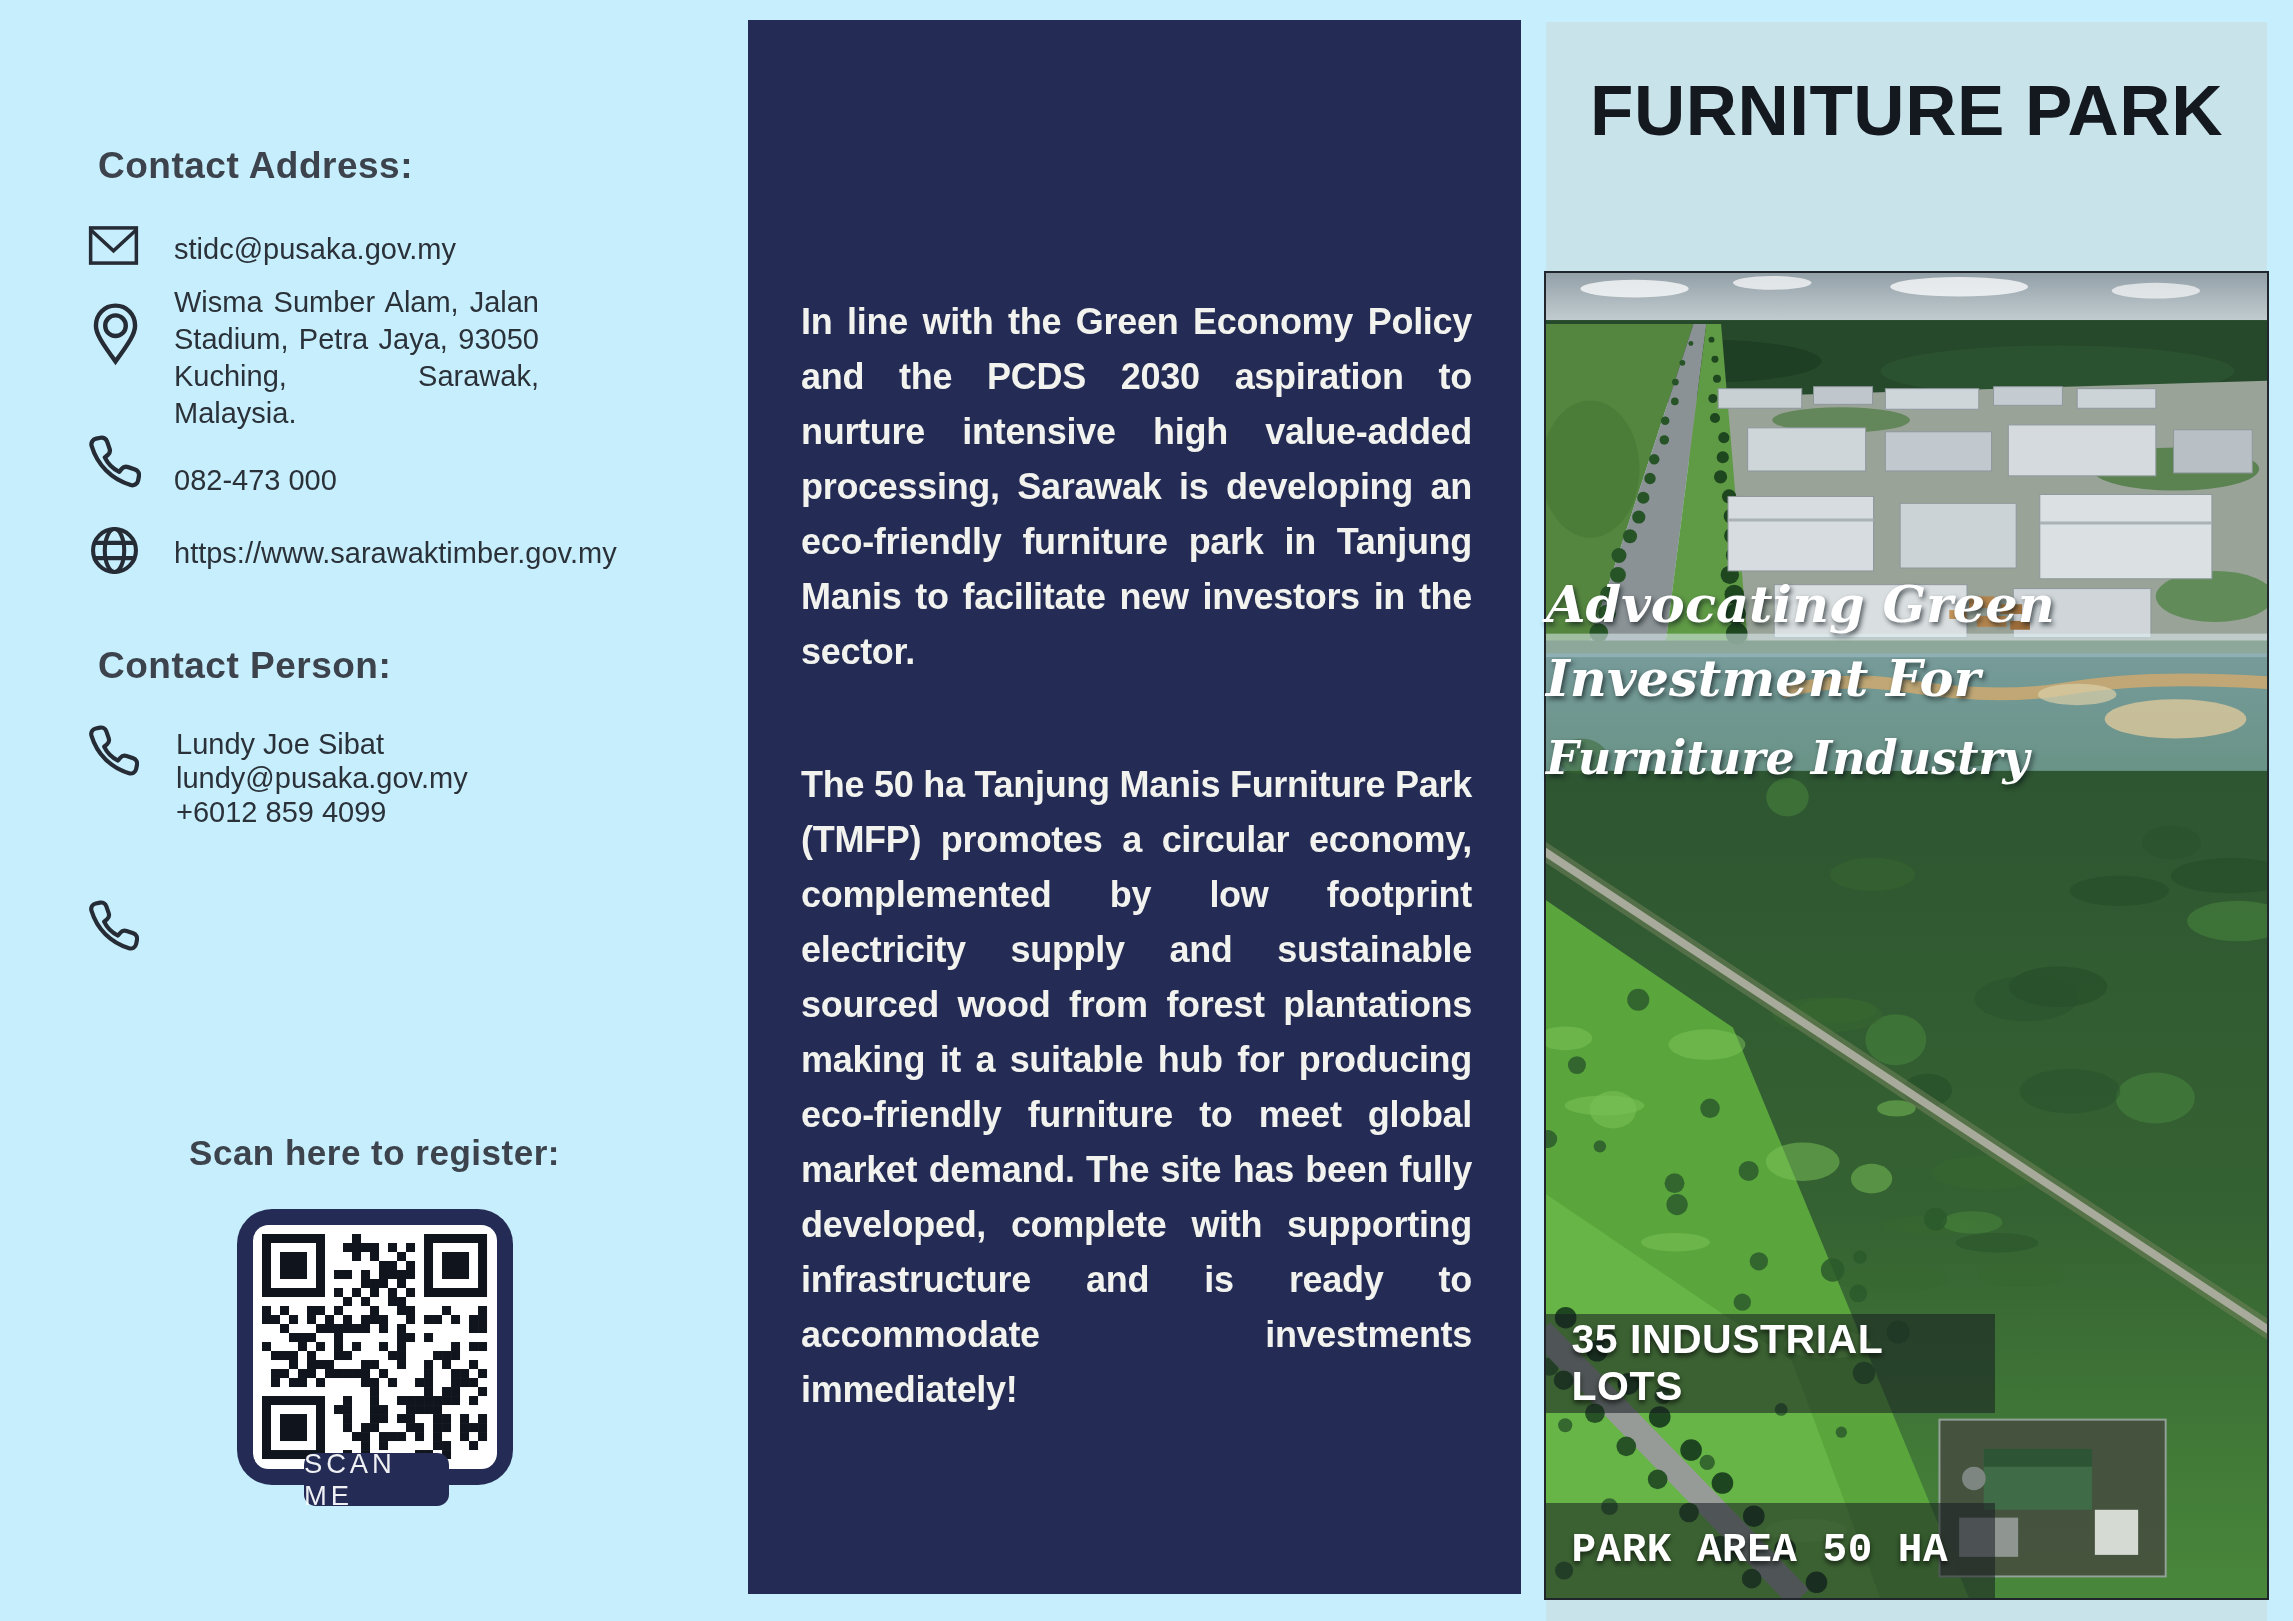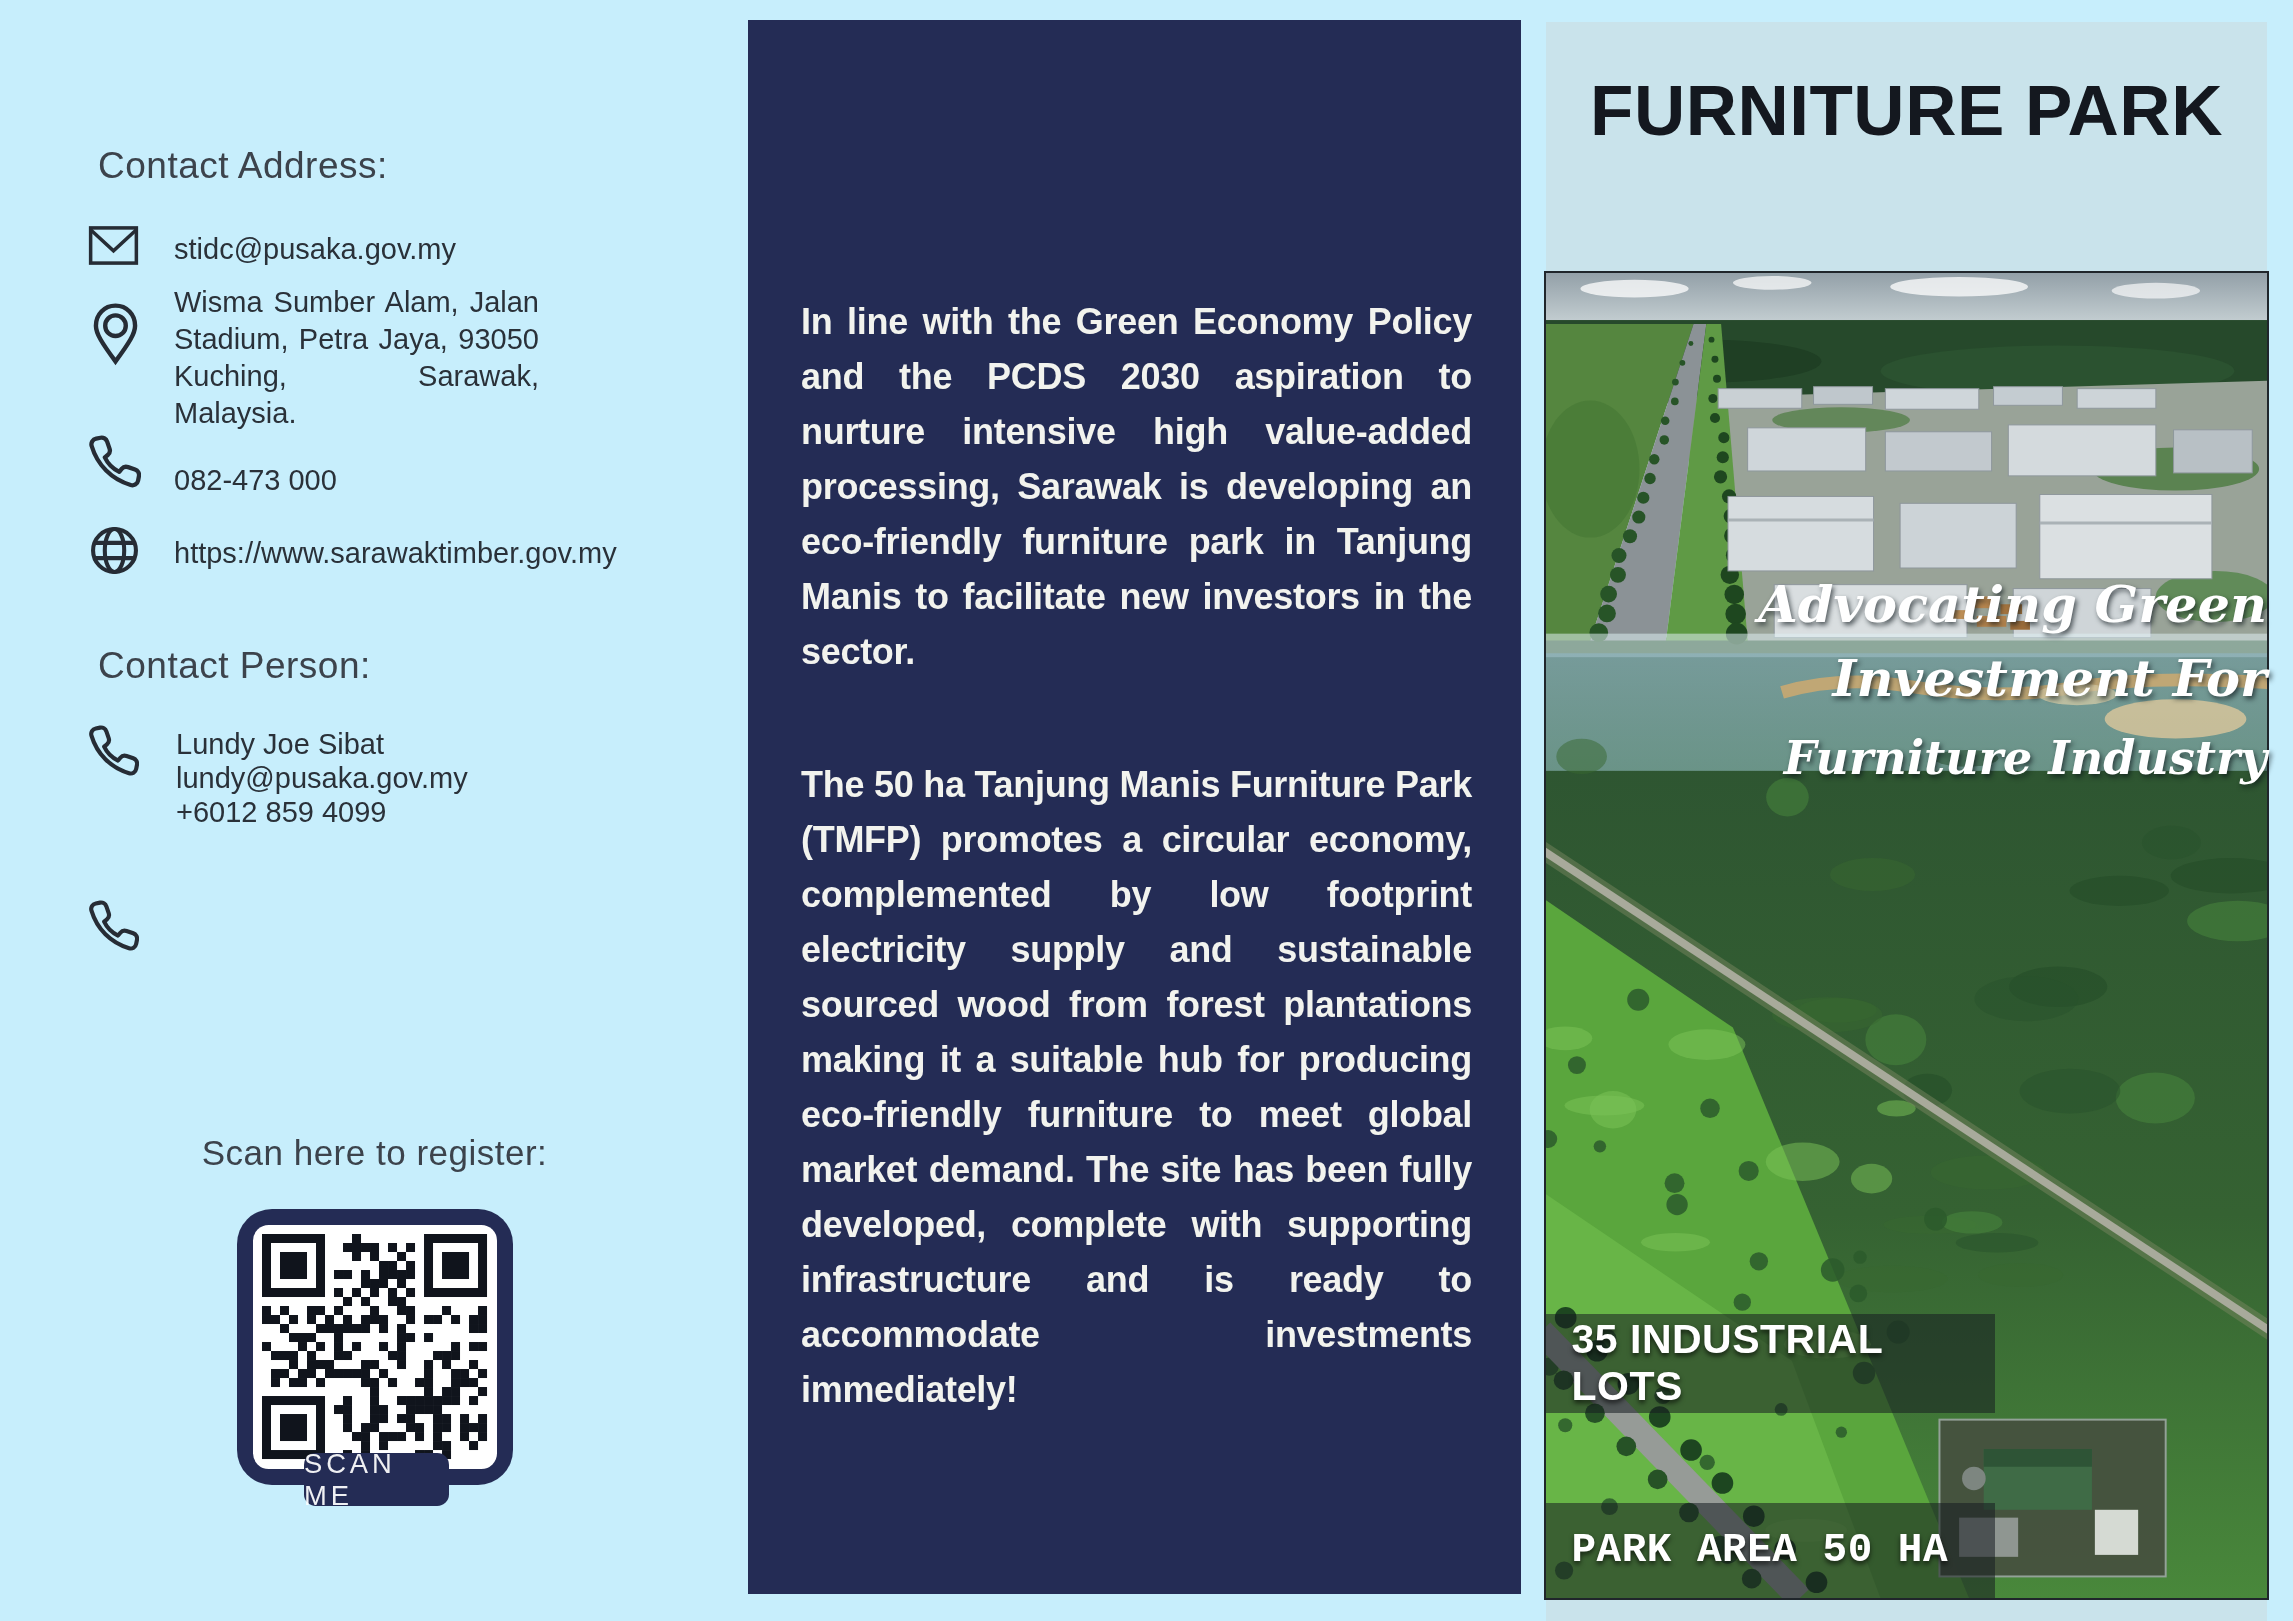--- a/index.html
+++ b/index.html
@@ -9,21 +9,21 @@
   *{margin:0;padding:0;box-sizing:border-box;}
   html,body{background:#9db8c4;}
   #page{
     position:relative;width:2294px;height:1621px;overflow:hidden;
     background:var(--page-bg);
     font-family:"Liberation Sans", sans-serif;color:var(--ink);
   }
   .abs{position:absolute;}
 
   
-  .section-heading{font-size:37px;font-weight:normal;color:var(--heading-ink);letter-spacing:0.5px;}
+  .section-heading{font-size:37px;font-weight:bold;color:var(--heading-ink);letter-spacing:0.5px;}
   .contact-text{font-size:29px;color:var(--ink);}
   .icon svg{display:block;}
   #address-text{width:365px;line-height:37px;text-align:justify;}
   .person-block{font-size:29px;line-height:34px;color:var(--ink);}
   #scan-heading{left:159px;top:1133px;width:431px;text-align:center;font-size:35px;}
   .qr-box{
     left:237px;top:1209px;width:276px;height:276px;background:var(--navy);
     border-radius:35px;padding:15.7px;
   }
   .qr-inner{width:100%;height:100%;background:#ffffff;border-radius:15.7px;padding:9.8px;}
@@ -49,21 +49,21 @@
 
   
   .right-panel{left:1546px;top:21.6px;width:721px;height:1600px;background:var(--right-bg);}
   .right-title{
     position:absolute;top:47px;left:0;width:100%;text-align:center;
     color:var(--title-ink);font-size:71px;font-weight:bold;line-height:83px;letter-spacing:0.5px;
   }
   .photo-wrap{position:absolute;top:251px;left:0;width:721px;height:1325px;outline:2px solid #20262b;}
   .photo-wrap svg{display:block;width:100%;height:100%;}
   .tagline{
-    position:absolute;top:294px;left:0;width:100%;text-align:right;color:#ffffff;
+    position:absolute;top:294px;left:0;width:100%;text-align:left;color:#ffffff;
     font-family:"DejaVu Serif", serif;font-style:italic;font-weight:bold;
     line-height:74px;text-shadow:2px 2.9px 4.9px rgba(10,20,25,.65);
   }
   .tagline .t1{font-size:51px;}
   .tagline .t2{font-size:46px;margin-top:6px;}
   .photo-badge{
     position:absolute;left:0;width:449px;background:rgba(22,28,33,.55);
     display:flex;align-items:center;padding-left:25.5px;
     color:#ffffff;font-weight:bold;font-size:41px;letter-spacing:0.5px;
     text-shadow:0 2.9px 4.9px rgba(0,0,0,.65);

